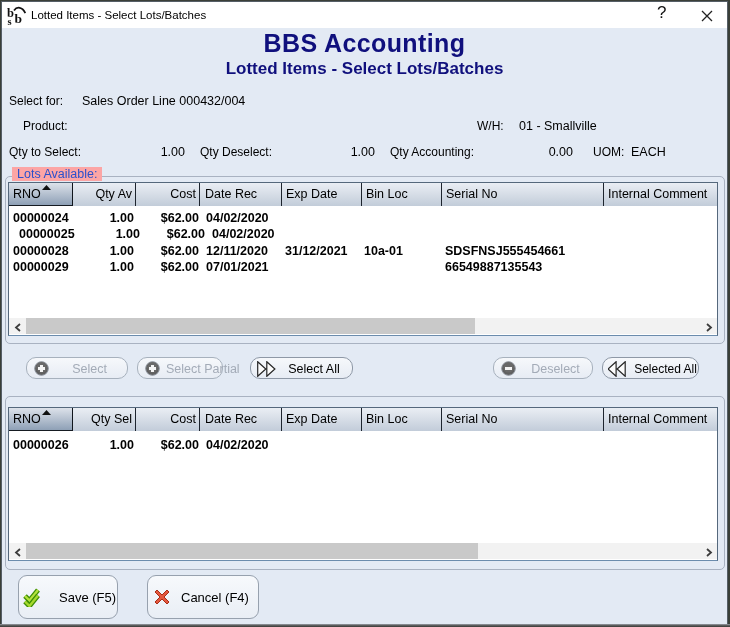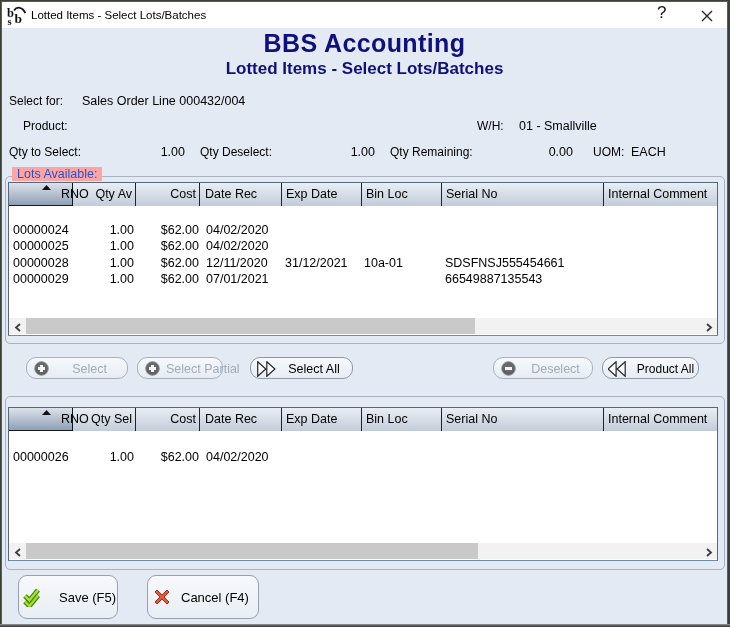--- a/index.html
+++ b/index.html
@@ -14,23 +14,23 @@
 #h1 { position:absolute; left:0; top:1px; width:100%; text-align:center; font-size:25px; letter-spacing:0.4px; }
 #h2 { position:absolute; left:0; top:31px; width:100%; text-align:center; font-size:17px; }
 .lbl { position:absolute; font-size:12px; font-weight:normal; color:#000; white-space:nowrap; }
 .val { position:absolute; font-size:12.5px; color:#000; white-space:nowrap; }
 .valr { position:absolute; font-size:12.5px; color:#000; white-space:nowrap; text-align:right; }
 .gbox { position:absolute; left:3px; width:720px; border:1px solid #a9b2c1; border-radius:5px; }
 .glabel { position:absolute; left:10px; font-size:12.5px; color:#2b50cc; background:#fca5a5; padding:0 5px; white-space:nowrap; }
 .tbl { position:absolute; left:6px; width:710px; height:154px; background:#fff; border:1px solid #55687c; border-bottom-color:#6b8cad; }
 .thead { position:absolute; left:0; top:0; width:100%; height:23px; background:linear-gradient(#eaeef4, #c2ccd9); }
 .hcell { position:absolute; top:0; height:23px; font-size:12.5px; color:#000; line-height:22px; border-right:1px solid #1d242e; }
-.hsort { background:linear-gradient(#dde2ea, #8ea0b6); border-right:1px solid #10151c; border-bottom:1px solid #161b22;padding-left:48px; }
+.hsort { background:linear-gradient(#dde2ea, #8ea0b6); border-right:1px solid #10151c; border-bottom:1px solid #161b22; }
 .drow { position:absolute; left:0; width:100%; font-size:12.5px; height:16px; line-height:16px; color:#000; white-space:nowrap; }
-.cell { position:absolute; top:16px; }
+.cell { position:absolute; top:4px;font-weight:bold; }
 .cr { text-align:right; }
 .hscroll { position:absolute; left:0; top:135px; width:708px; height:16px; background:#f2f2f2; }
 .thumb { position:absolute; top:0px; height:16px; background:#c9c9c9; }
 .sbarrow { position:absolute; top:0; width:16px; height:16px; color:#3c3c3c; text-align:center; }
 .sbarrow svg { margin-top:4px; }
 .btn { position:absolute; top:329px; height:22px; border:1px solid #8e98a6; border-radius:10px; background:linear-gradient(#f6f8fb,#e7ecf4); font-size:12.5px; }
 .btn .ic { position:absolute; left:7px; top:3px; }
 .btn .tx { position:absolute; left:28px; right:3px; text-align:center; top:3px; line-height:16px; white-space:nowrap; }
 .btn.dis .tx { color:#a3abb7; } .btn.dis { border-color:#a7b1bd; }
 .bigbtn { position:absolute; top:547px; height:44px; border:1px solid #97a1ae; border-radius:9px; background:linear-gradient(#f7f9fc,#e9eef5); font-size:13px; color:#000; }
@@ -60,21 +60,21 @@
     <div class="val" style="left:80px;top:66px;text-align:right;">Sales Order Line 000432/004</div>
 
     <div class="lbl" style="left:21px;top:91px;">Product:</div>
     <div class="lbl" style="left:475px;top:91px;">W/H:</div>
     <div class="val" style="left:517px;top:91px;">01 - Smallville</div>
 
     <div class="lbl" style="left:7px;top:117px;">Qty to Select:</div>
     <div class="valr" style="left:123px;top:117px;width:60px;">1.00</div>
     <div class="lbl" style="left:198px;top:117px;">Qty Deselect:</div>
     <div class="valr" style="left:313px;top:117px;width:60px;">1.00</div>
-    <div class="lbl" style="left:388px;top:117px;">Qty Remaining:</div>
+    <div class="lbl" style="left:388px;top:117px;">Qty Accounting:</div>
     <div class="valr" style="left:511px;top:117px;width:60px;">0.00</div>
     <div class="lbl" style="left:591px;top:117px;">UOM:</div>
     <div class="val" style="left:629px;top:117px;">EACH</div>
 
     <div class="gbox" style="top:148px;height:168px;"></div>
     <div class="glabel" style="top:139px;">Lots Available:</div>
     <div class="tbl" style="top:154px;">
       <div class="thead">
         <div class="hcell hsort" style="left:0;width:64px;"><span style="margin-left:4px;">RNO</span>
           <svg style="position:absolute;left:33px;top:2px" width="9" height="5" viewBox="0 0 9 5">
@@ -88,21 +88,21 @@
         <div class="hcell" style="left:353px;width:80px;padding-left:4px;">Bin Loc</div>
         <div class="hcell" style="left:433px;width:162px;padding-left:4px;">Serial No</div>
         <div class="hcell" style="left:595px;width:113px;padding-left:4px;border-right:none;">Internal Comment</div>
       </div>
       <div class="drow" style="top:23px;">
         <span class="cell" style="left:4px;">00000024</span>
         <span class="cell cr" style="left:64px;width:61px;">1.00</span>
         <span class="cell cr" style="left:127px;width:63px;">$62.00</span>
         <span class="cell" style="left:197px;">04/02/2020</span>
       </div>
-      <div class="drow" style="top:39px;">
+      <div class="drow" style="top:39px;margin-left:6px;">
         <span class="cell" style="left:4px;">00000025</span>
         <span class="cell cr" style="left:64px;width:61px;">1.00</span>
         <span class="cell cr" style="left:127px;width:63px;">$62.00</span>
         <span class="cell" style="left:197px;">04/02/2020</span>
       </div>
       <div class="drow" style="top:56px;">
         <span class="cell" style="left:4px;">00000028</span>
         <span class="cell cr" style="left:64px;width:61px;">1.00</span>
         <span class="cell cr" style="left:127px;width:63px;">$62.00</span>
         <span class="cell" style="left:197px;">12/11/2020</span>
@@ -155,21 +155,21 @@
     <div class="btn" style="left:248px;width:103px;">
       <svg class="ic" style="left:6px;top:3px" width="20" height="16" viewBox="0 0 20 16">
           <path d="M0.7 0.7 L8.8 8 L0.7 15.3 Z M9.8 0.7 L17.9 8 L9.8 15.3 Z" fill="#fcfcfc" stroke="#262626" stroke-width="1.2"></path>
         </svg>
       <div class="tx">Select All</div>
     </div>
     <div class="btn" style="left:600px;width:97px;">
       <svg class="ic" style="left:5px;top:3px" width="20" height="16" viewBox="0 0 20 16">
           <path d="M8.1 0.7 L0 8 L8.1 15.3 Z M17.2 0.7 L9.1 8 L17.2 15.3 Z" fill="#fcfcfc" stroke="#262626" stroke-width="1.2"></path>
         </svg>
-      <div class="tx" style="left:30px;right:0;font-size:12px;">Product All</div>
+      <div class="tx" style="left:30px;right:0;font-size:12px;">Selected All</div>
     </div>
 
     <div class="gbox" style="top:368px;height:174px;"></div>
     <div class="glabel" style="top:361px;margin-top:40px;">Lots Selected:</div>
     <div class="tbl" style="top:379px;">
       <div class="thead">
         <div class="hcell hsort" style="left:0;width:64px;"><span style="margin-left:4px;">RNO</span>
           <svg style="position:absolute;left:33px;top:2px" width="9" height="5" viewBox="0 0 9 5">
               <path d="M4.5 0 L9 5 L0 5 Z" fill="#111"></path>
             </svg>

